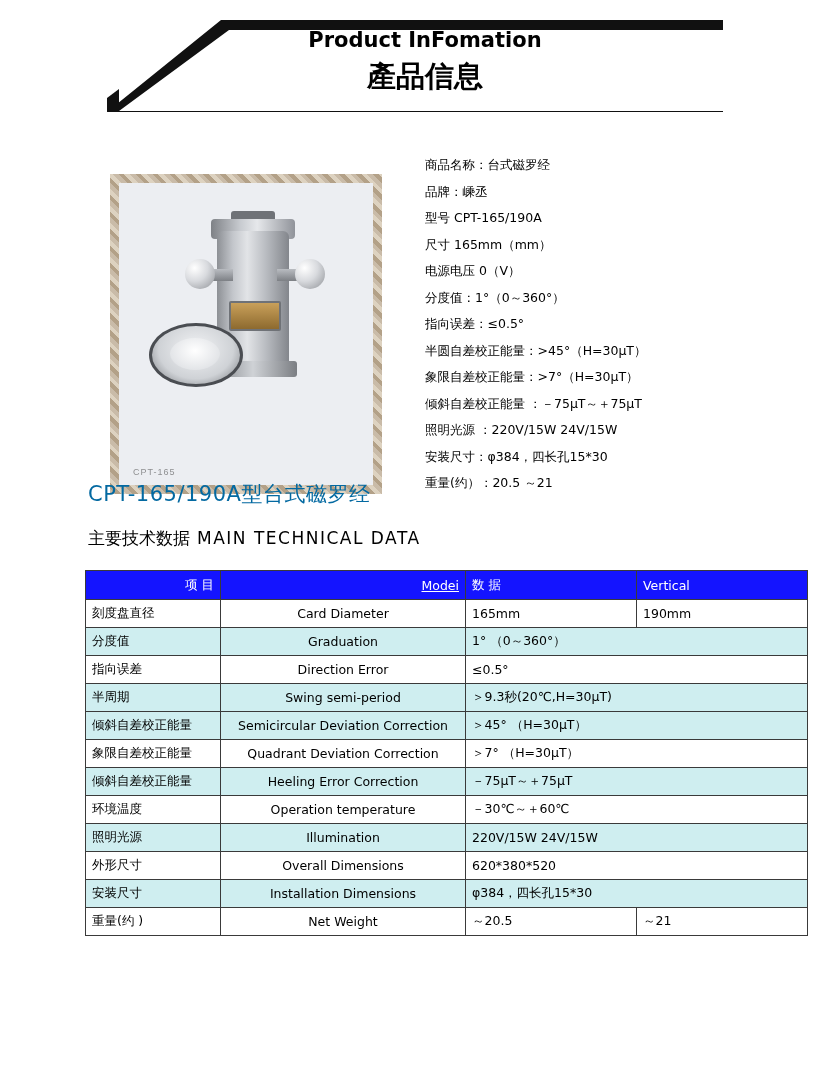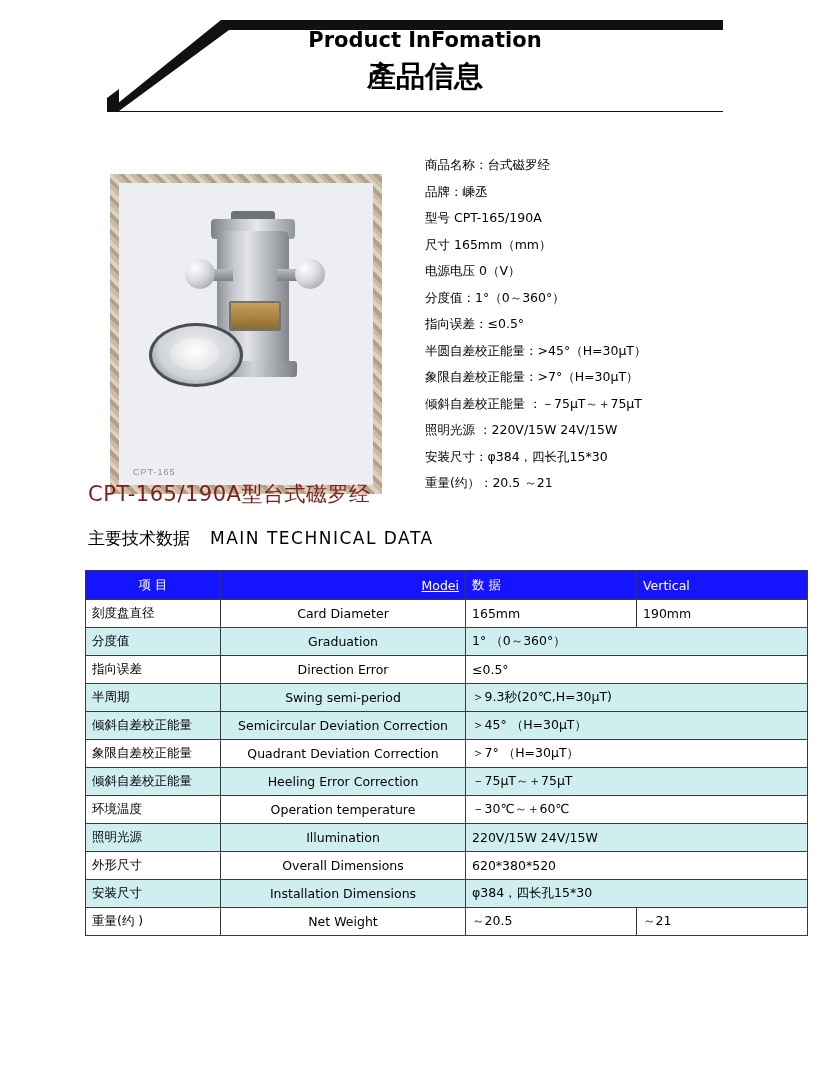--- a/index.html
+++ b/index.html
@@ -182,33 +182,33 @@
   .specs .row { white-space: nowrap; }
 
   
   .model-title {
     position: absolute;
     left: 88px;
     top: 480px;
     font-family: "DejaVu Sans", sans-serif;
     font-size: 21px;
     letter-spacing: 0.5px;
-    color: #7f1d1d;
+    color: #0369a1;
   }
   .section-title {
     position: absolute;
     left: 88px;
     top: 527px;
     font-family: "DejaVu Sans", sans-serif;
     font-size: 17px;
     color: #000;
   }
   .section-title .en {
     letter-spacing: 1.5px;
-    margin-left: 20px;
+    margin-left: 7px;
   }
 
   
   table.spec-table {
     position: absolute;
     left: 85px;
     top: 570px;
     width: 670px;
     border-collapse: collapse;
     table-layout: fixed;
@@ -229,21 +229,21 @@
     color: #ffffff;
     font-size: 12.5px;
     height: 28px;
   }
   table.spec-table tr.alt td { background: #cfeef0; }
   table.spec-table tr.plain td { background: #ffffff; }
   .c-cn { width: 122px; }
   .c-en { width: 232px; text-align: center; font-family: "Liberation Serif", serif; font-size: 13.5px; }
   .c-v1 { width: 158px; }
   .c-v2 { width: 158px; }
-  .head .c-cn { text-align: center; }
+  .head .c-cn { text-align: right; }
   .head .c-en { text-align: right; font-family: "DejaVu Sans", sans-serif; text-decoration: underline; }
 </style>
 </head>
 <body>
 
 <div class="header">
   <svg class="header-shape" viewBox="0 0 620 95" preserveAspectRatio="none">
     <polygon points="0,95 0,92 120,10 620,10 620,0 112,0 0,78" fill="#1a1a1a" opacity="0"></polygon>
     <path d="M116,2 L618,2 L618,12 L124,12 L14,93 L618,93 L618,94 L2,94 Z" fill="#111111"></path>
     <path d="M2,94 L2,80 L14,71 L14,93 Z" fill="#111111"></path>

